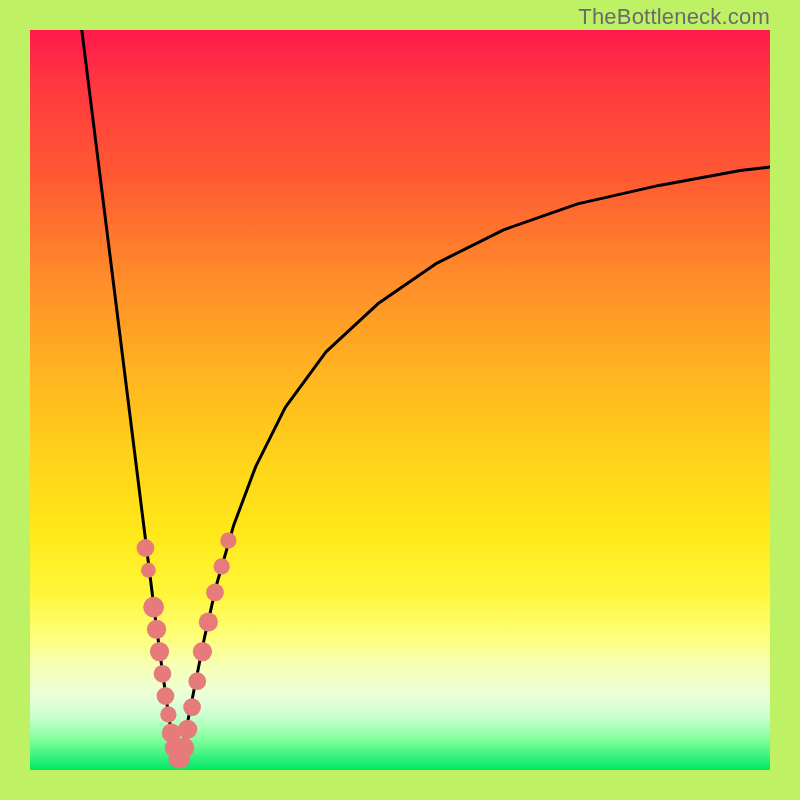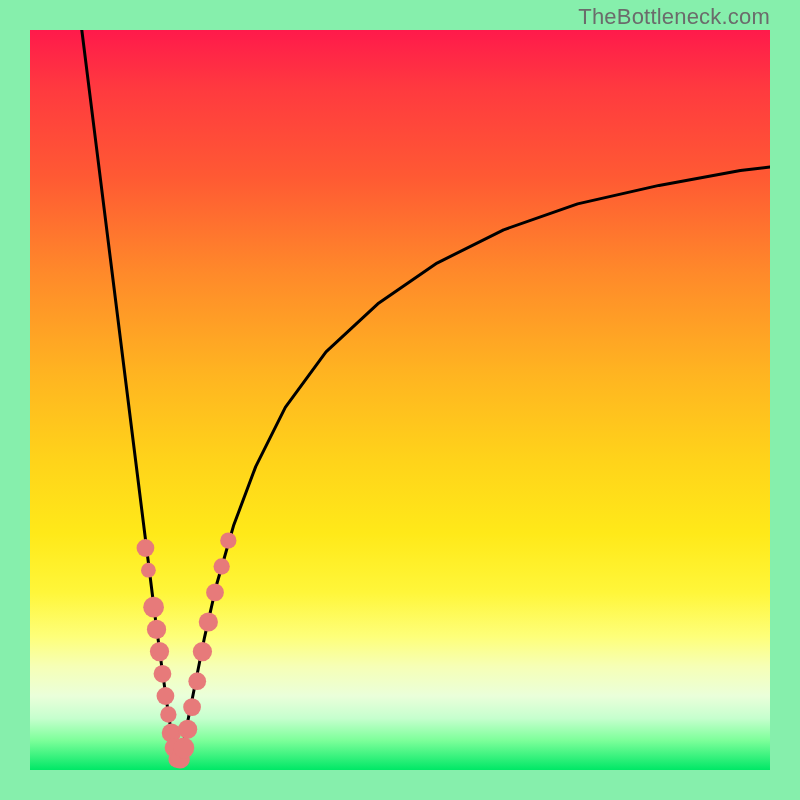--- a/index.html
+++ b/index.html
@@ -10,21 +10,21 @@
     overflow: hidden;
     background: #000;
     font-family: Arial, Helvetica, sans-serif;
   }
   .frame {
     position: absolute;
     left: 0;
     top: 0;
     width: 800px;
     height: 800px;
-    background: #86efac;
+    background: #bef264;
   }
   .plot {
     position: absolute;
     left: 30px;
     top: 30px;
     width: 740px;
     height: 740px;
     overflow: hidden;
   }
   .gradient {

